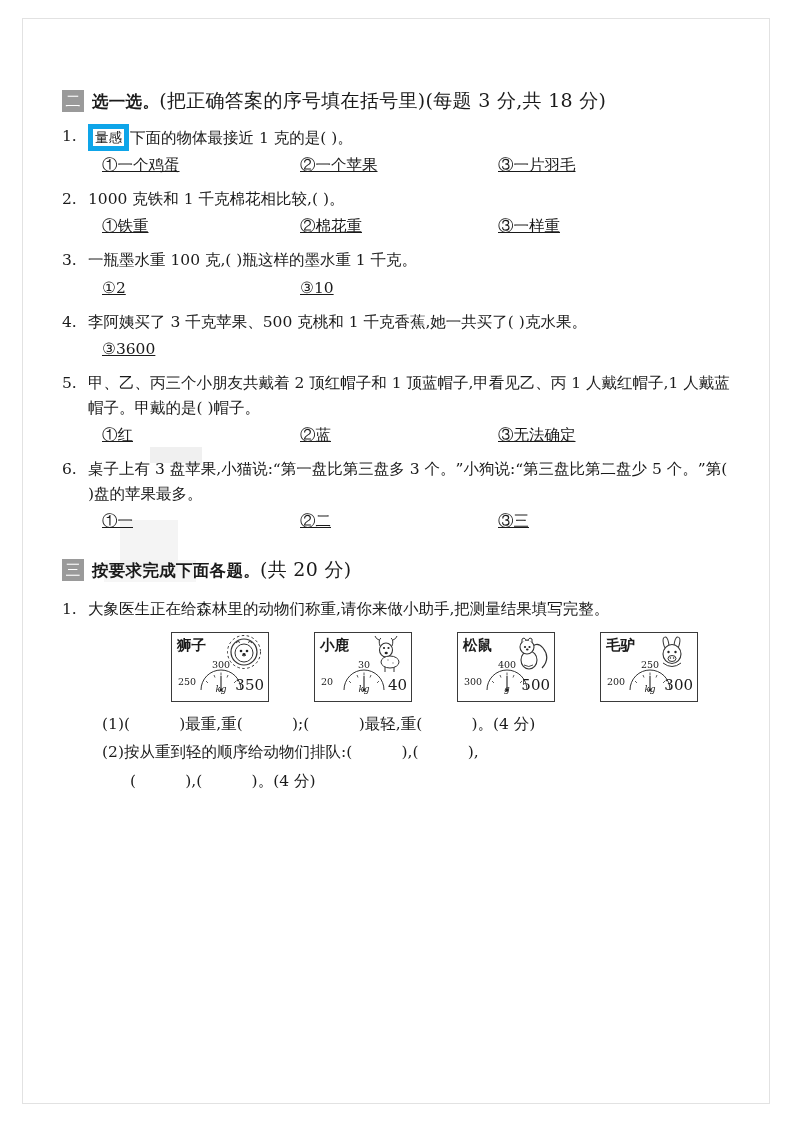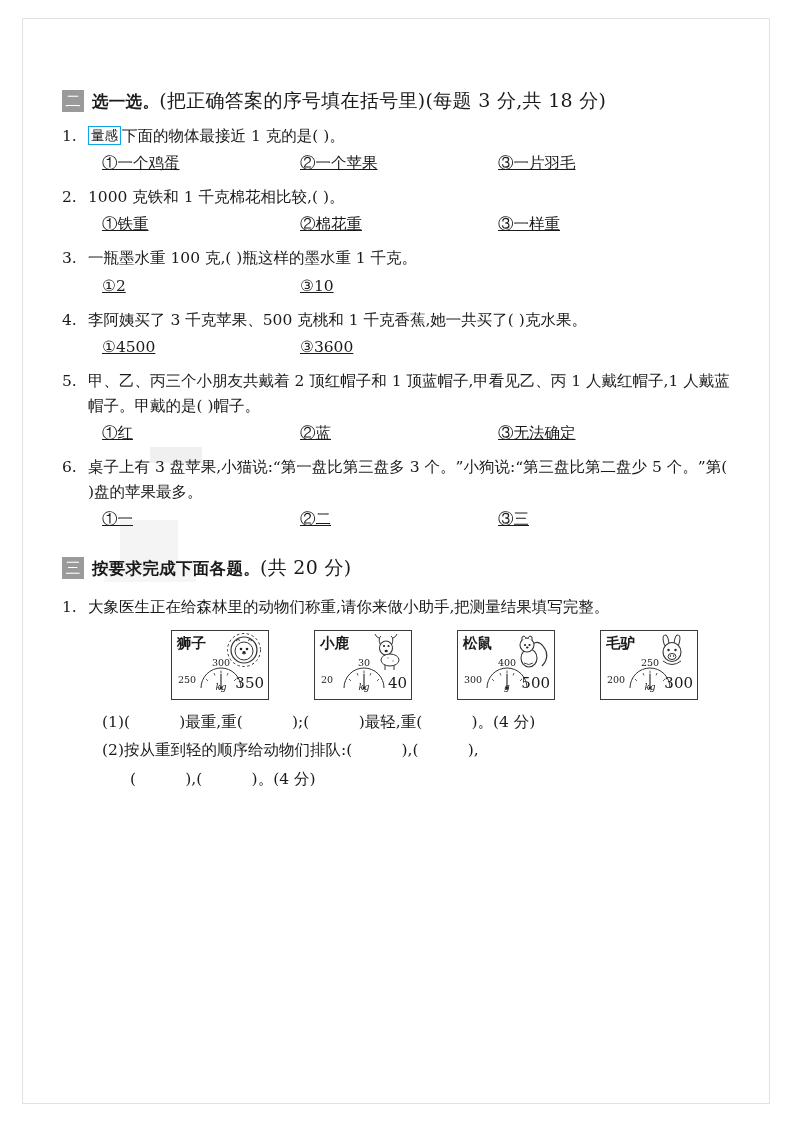--- a/index.html
+++ b/index.html
@@ -79,21 +79,21 @@
     padding-left: 26px;
     position: relative;
   }
   .q-num {
     position: absolute;
     left: 0;
     top: 0;
     font-family: "DejaVu Serif", "Liberation Serif", serif;
   }
   .tagbox {
-    border: 1px solid #0ea5e9;
+    border: 5px solid #0ea5e9;
     padding: 0px 2px;
     font-size: 13.5px;
     margin-right: 1px;
     display: inline-block;
     line-height: 1.25;
     vertical-align: 1px;
   }
   .opts {
     display: flex;
     padding-left: 40px;
@@ -244,21 +244,20 @@
         <span class="opt">③10</span>
       </div>
     </div>
 
     <div class="q">
       <div class="q-body">
         <span class="q-num">4.</span>
         <span>李阿姨买了 3 千克苹果、500 克桃和 1 千克香蕉,她一共买了(        )克水果。</span>
       </div>
       <div class="opts">
-        <span class="opt">①4500</span>
         <span class="opt">③3600</span>
       </div>
     </div>
 
     <div class="q">
       <div class="q-body">
         <span class="q-num">5.</span>
         <span>甲、乙、丙三个小朋友共戴着 2 顶红帽子和 1 顶蓝帽子,甲看见乙、丙 1 人戴红帽子,1 人戴蓝帽子。甲戴的是(        )帽子。</span>
       </div>
       <div class="opts">

